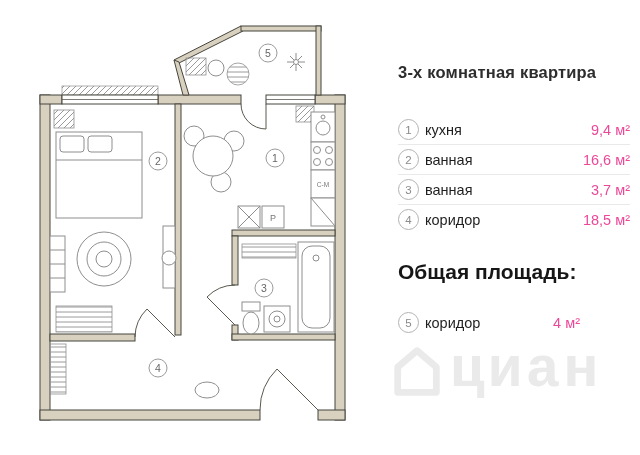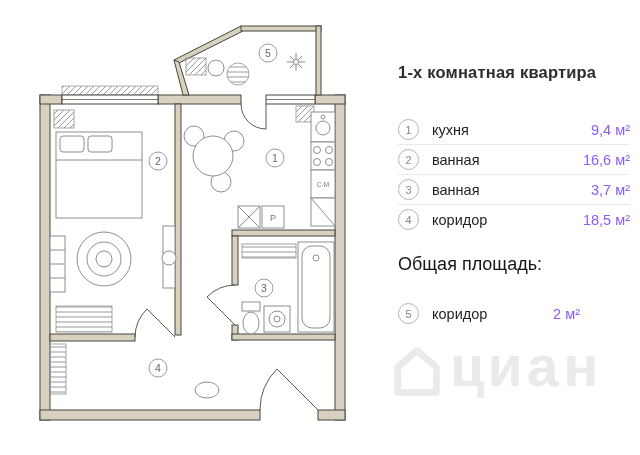--- a/index.html
+++ b/index.html
@@ -21,23 +21,23 @@
 
   
   .legend{position:absolute;left:398px;top:62px;width:232px;z-index:3;}
   .title{font-size:16.5px;font-weight:bold;color:#2d2d2d;margin:0;letter-spacing:0.2px;line-height:20px;}
   .lrows{margin-top:33px;}
   .lrow{display:flex;align-items:center;height:29px;}
   .lrow + .lrow{border-top:1px solid #e9e9e9;}
   .lnum{width:21px;height:21px;border:1px solid #b3b3b3;border-radius:50%;
         display:flex;align-items:center;justify-content:center;
         font-size:11.5px;color:#8a8a8a;flex:0 0 21px;box-sizing:border-box;}
-  .llabel{margin-left:13px;font-size:14.5px;color:#1f1f1f;}
-  .larea{margin-left:auto;font-size:14.5px;color:#8b5cf6;white-space:nowrap;}
-  .total{display:flex;margin-top:20px;font-weight:normal;font-size:18px;color:#161616;}
+  .llabel{margin-left:6px;font-size:14.5px;color:#1f1f1f;}
+  .larea{margin-left:auto;font-size:14.5px;color:#ec4899;white-space:nowrap;}
+  .total{display:flex;margin-top:26px;font-weight:bold;font-size:21px;color:#161616;}
   .total .tval{margin-left:auto;margin-right:50px;}
   .lrow-loggia{display:flex;align-items:center;margin-top:24px;height:29px;border:none;}
   .lrow-loggia .larea{margin-right:50px;}
 
   
   .watermark{position:absolute;left:388px;top:342px;display:flex;align-items:flex-start;z-index:2;font-family:Liberation Mono, monospace;}
   .wm-text{font-size:58px;font-weight:bold;letter-spacing:3px;line-height:1;color:#eaeaea;margin-left:4px;}
 </style>
 </head>
 <body>
@@ -232,21 +232,21 @@
 </svg>
 
 <div class="watermark">
   <svg width="58" height="58" viewBox="0 0 60 60">
     <path d="M10 52 V26 L30 9 L50 26 V52 Z" fill="none" stroke="#eaeaea" stroke-width="7" stroke-linejoin="round"></path>
   </svg>
   <span class="wm-text">циан</span>
 </div>
 
 <div class="legend">
-  <h1 class="title">1-х комнатная квартира</h1>
+  <h1 class="title">3-х комнатная квартира</h1>
 
   <div class="lrows">
     <div class="lrow">
       <span class="lnum">1</span>
       <span class="llabel">кухня</span>
       <span class="larea">9,4 м²</span>
     </div>
     <div class="lrow">
       <span class="lnum">2</span>
       <span class="llabel">ванная</span>
@@ -264,15 +264,15 @@
     </div>
   </div>
 
   <div class="total">
     <span>Общая площадь:</span>
   </div>
 
   <div class="lrow-loggia">
     <span class="lnum">5</span>
     <span class="llabel">коридор</span>
-    <span class="larea">2 м²</span>
+    <span class="larea">4 м²</span>
   </div>
 </div>
 
 </body></html>

